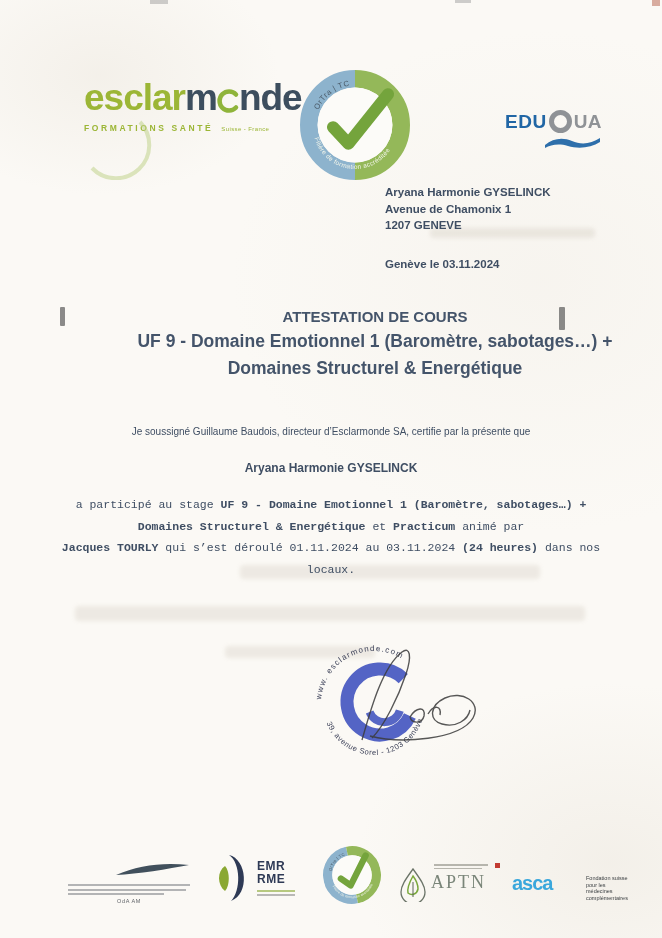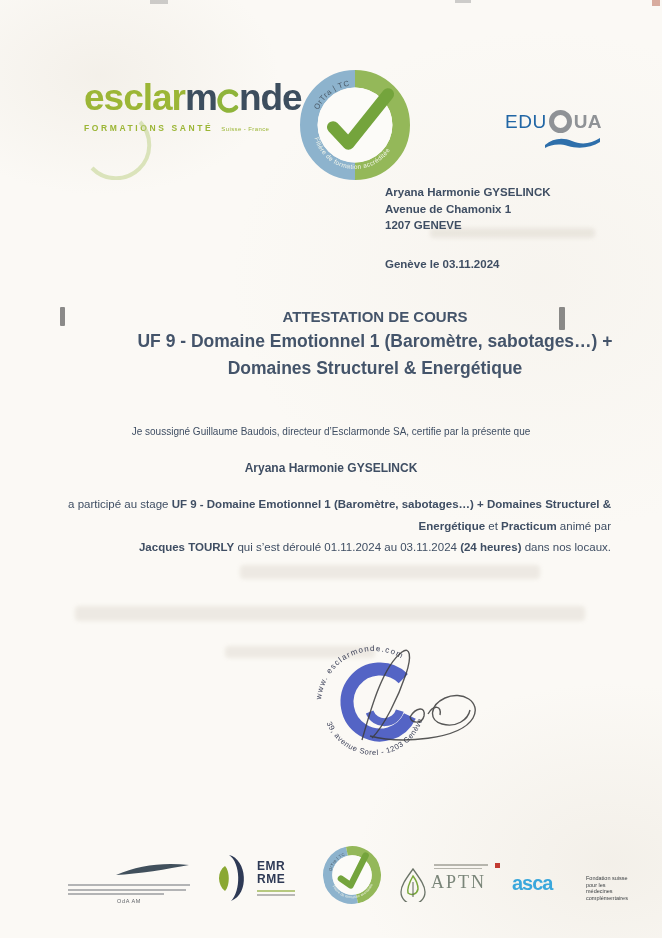--- a/index.html
+++ b/index.html
@@ -20,33 +20,33 @@
   .esc-navy{color:#3d4e5e;}
   .esc-o{vertical-align:-3px;margin:0 -1px;}
   .esc-sub-row{display:flex;align-items:baseline;gap:8px;margin-top:10px;}
   .esc-sub{font-size:8.5px;font-weight:bold;letter-spacing:2.6px;color:#9cb636;}
   .esc-region{font-size:6px;color:#9cb636;letter-spacing:.4px;}
   .esc-swirl{left:-22px;top:26px;opacity:.55;}
   .badge-top{left:300px;top:70px;}
   .badge-bottom{left:323px;top:846px;transform:rotate(-12deg);}
   .eduqua{left:505px;top:110px;width:125px;height:50px;}
   .eduqua-row{display:flex;align-items:center;}
-  .eduqua-edu{font-size:19px;font-weight:normal;color:#2166a5;letter-spacing:.5px;}
+  .eduqua-edu{font-size:19px;font-weight:bold;color:#2166a5;letter-spacing:.5px;}
   .eduqua-q{display:inline-block;width:13px;height:13px;border:5.5px solid #8f9296;border-radius:50%;margin:0 2px;}
   .eduqua-ua{font-size:19px;font-weight:bold;color:#8f9296;letter-spacing:.5px;}
   .eduqua-wave{position:absolute;left:40px;top:26px;}
   
   .addr{left:385px;top:184px;font-size:11.5px;font-weight:bold;line-height:16.5px;}
   .dateline{left:385px;top:258px;font-size:11.5px;font-weight:bold;}
   .title-block{left:0;top:306px;width:100%;text-align:center;color:#44546a;margin-left:44px;}
   .title-1{font-size:15px;font-weight:bold;line-height:22px;}
   .title-2{font-size:17.5px;font-weight:bold;line-height:27px;}
   .intro{left:0;top:426px;width:100%;text-align:center;font-size:10px;}
   .participant{left:0;top:461px;width:100%;text-align:center;font-size:12px;font-weight:bold;}
-  .course-par{left:51px;top:494px;width:560px;text-align:right;font-size:11.5px;line-height:21.5px;}
+  .course-par{left:51px;top:494px;width:560px;text-align:center;font-size:11.5px;line-height:21.5px;font-family:Liberation Mono, monospace;}
   .b{font-weight:bold;}
   
   .ghost{position:absolute;background:rgba(139,125,100,.12);filter:blur(2px);border-radius:4px;}
   .mark{position:absolute;background:#8a8a8a;opacity:.4;}
   .edge-dash{position:absolute;background:#4f4f4f;opacity:.65;border-radius:1px;}
   .corner-red{position:absolute;background:#b5604a;opacity:.5;}
   
   .stamp{left:310px;top:622px;}
   .stamp text{font-family:"Liberation Sans",sans-serif;fill:#3c4158;}
   

